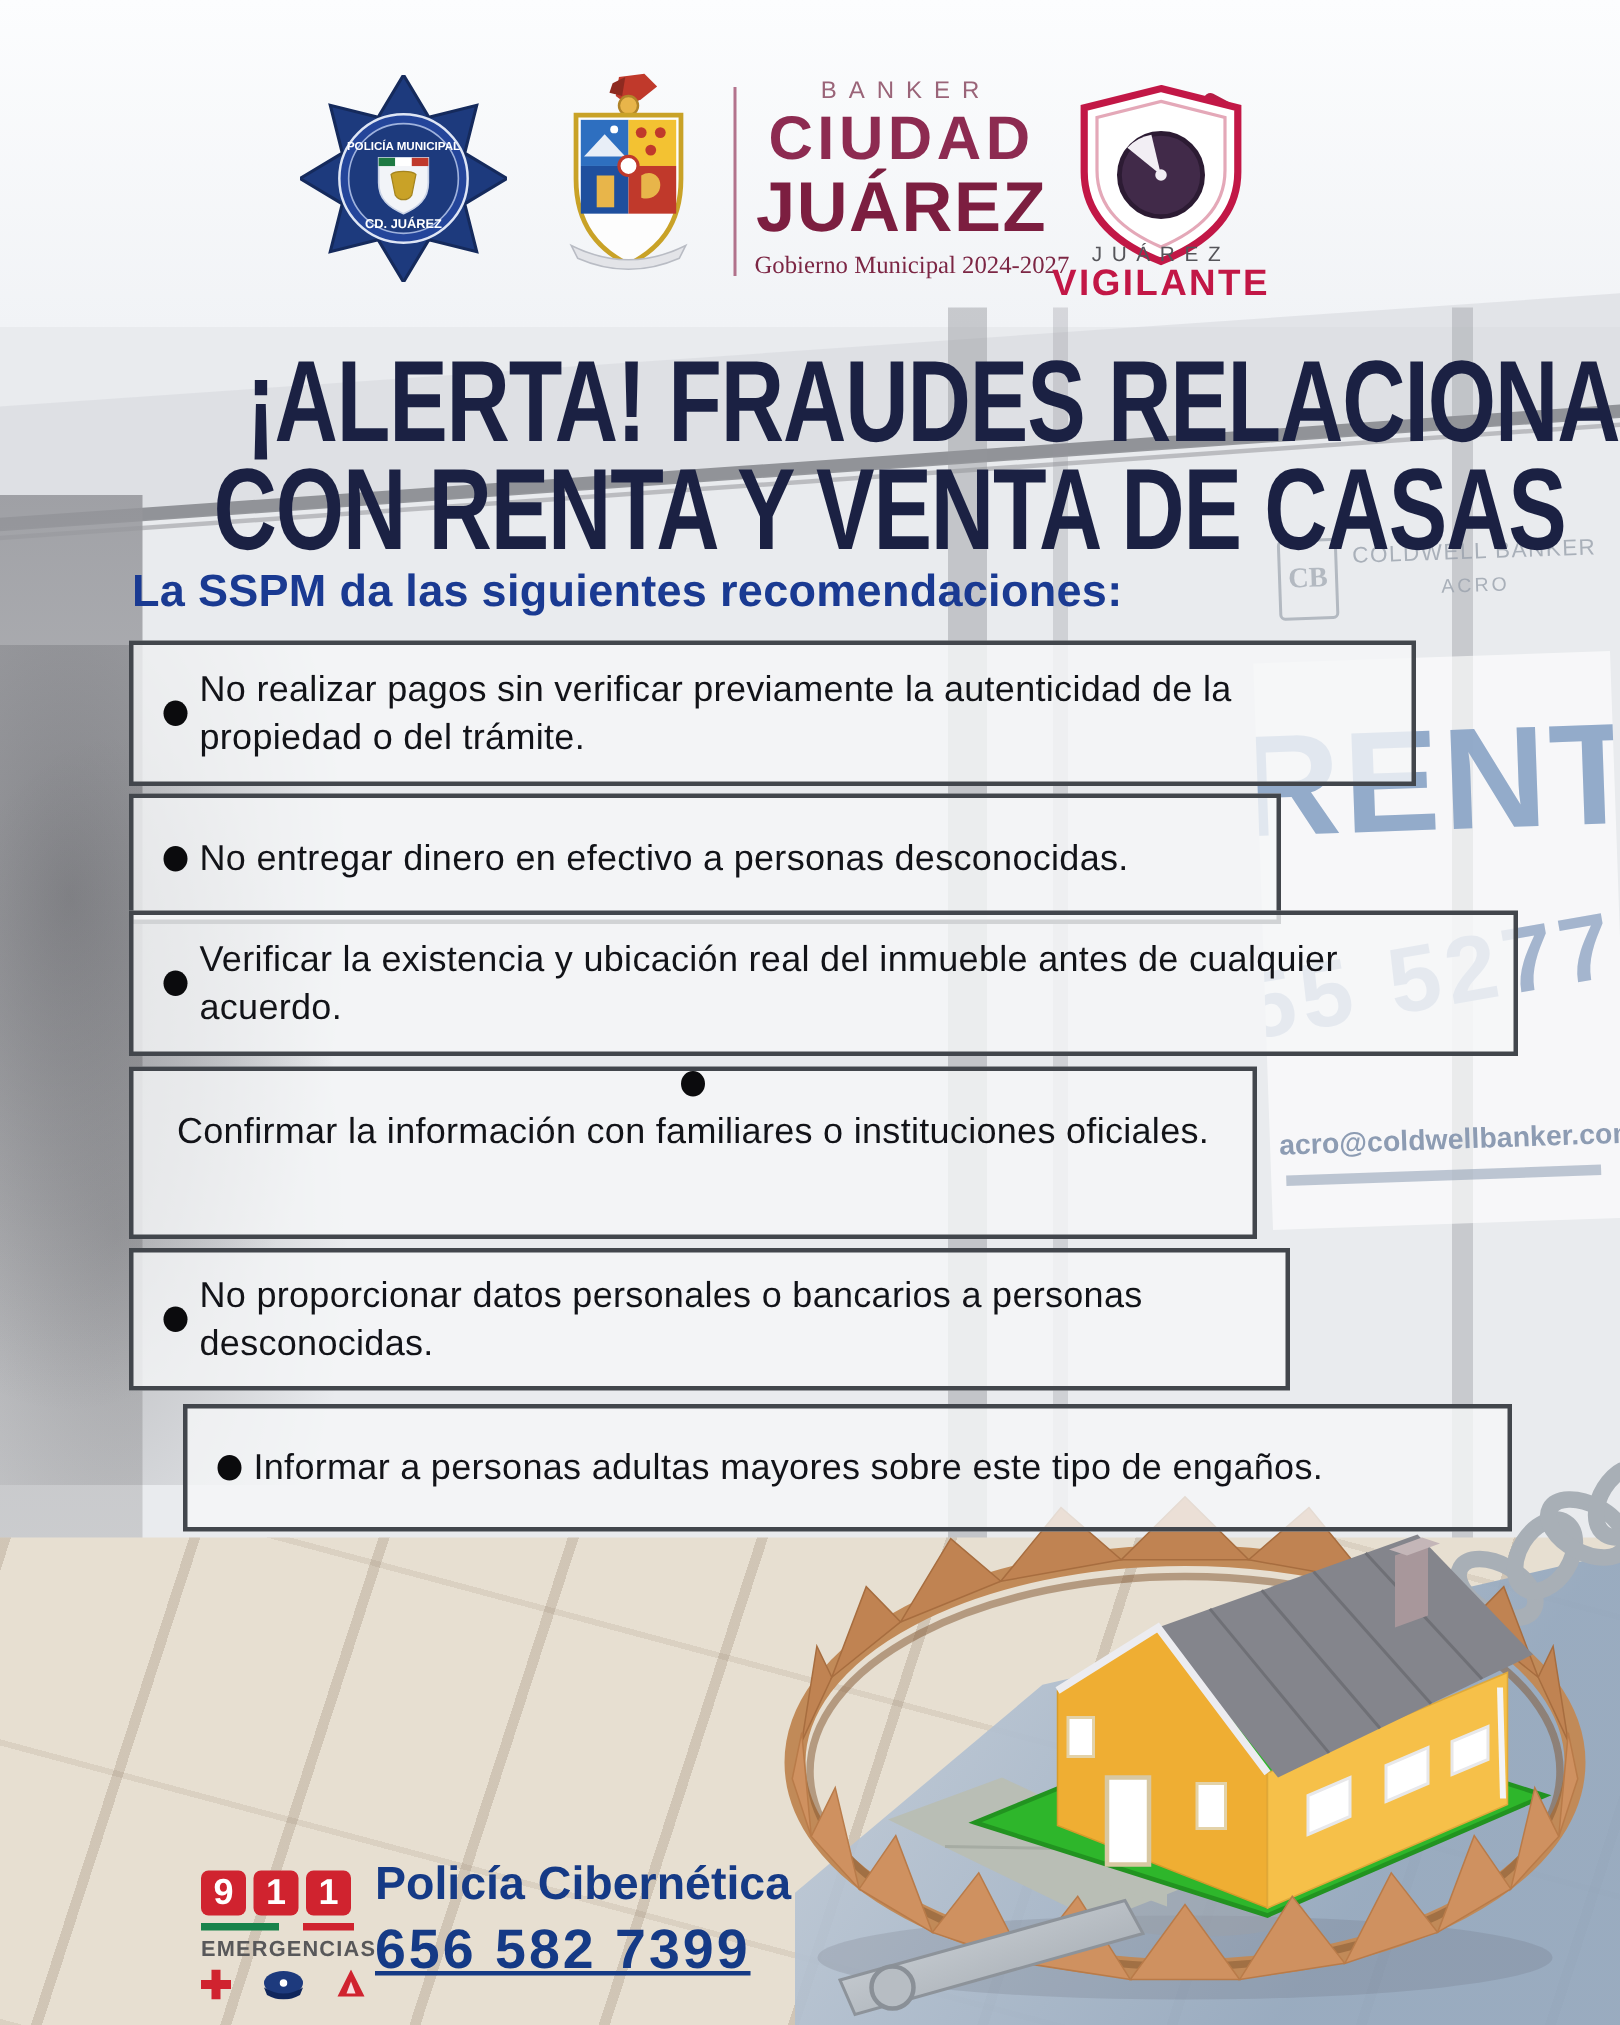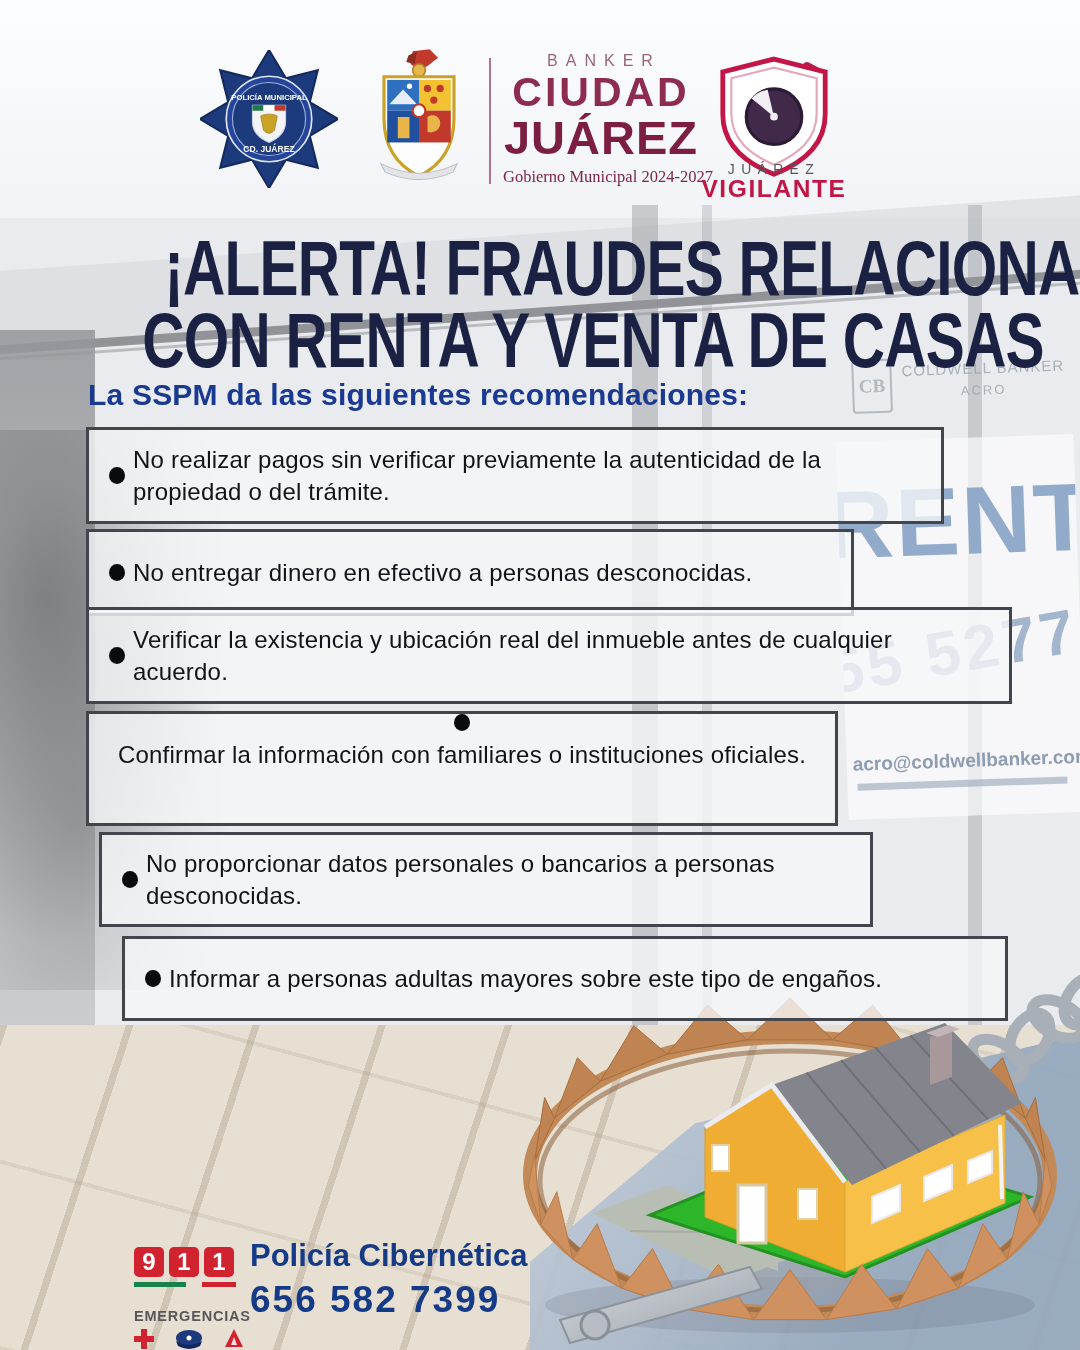--- a/index.html
+++ b/index.html
@@ -64,39 +64,39 @@
 
   
   .rec-box{position:absolute;left:86px;background:rgba(245,246,248,.8);border:3px solid #42464c;
            display:flex;align-items:center;gap:8px;padding:0 20px;box-sizing:border-box;z-index:5;}
   .rec-bullet{width:16px;height:17px;background:#0b0b0d;border-radius:50%;flex:0 0 auto;}
   .rec-text{font-size:24px;color:#121318;letter-spacing:.2px;line-height:1.3;}
   .b1{top:427px;width:858px;height:97px;}
   .b2{top:529px;width:768px;height:87px;}
   .b3{top:607px;width:926px;height:97px;}
   .b4{top:711px;width:752px;height:115px;flex-direction:column;}
-  .b5{top:832px;width:774px;height:95px;margin-left:13px;}
+  .b5{top:832px;width:774px;height:95px;}
   .b6{top:936px;width:886px;height:85px;margin-left:36px;}
 
   
   .trap-svg{position:absolute;left:500px;top:975px;width:580px;height:375px;z-index:4;}
 
   
   .e911{position:absolute;left:134px;top:1247px;width:110px;}
   .e911-row{display:flex;gap:5px;}
   .e911-sq{width:30px;height:30px;background:#d0232f;border-radius:5px;color:#fff;font-weight:bold;
            font-size:24px;display:flex;align-items:center;justify-content:center;}
   .e911-bars{position:relative;height:8px;margin-top:4px;}
   .bar-green{position:absolute;left:0;top:1px;width:52px;height:5px;background:#17834b;}
   .bar-red{position:absolute;right:8px;top:1px;width:34px;height:5px;background:#d0232f;}
-  .e911-label{font-size:14.5px;font-weight:bold;color:#58585a;letter-spacing:.8px;margin-top:19px;}
+  .e911-label{font-size:14.5px;font-weight:bold;color:#58585a;letter-spacing:.8px;margin-top:3px;}
   .e911-icons{display:flex;gap:20px;margin-top:5px;align-items:center;}
   .cyber{position:absolute;left:250px;top:1238px;width:250px;text-align:center;color:#153a86;}
   .cyber-name{font-size:31px;font-weight:bold;white-space:nowrap;}
-  .cyber-phone{font-size:37px;font-weight:bold;letter-spacing:2px;margin-top:5px;white-space:nowrap;}
+  .cyber-phone{font-size:37px;font-weight:bold;letter-spacing:2px;margin-top:5px;white-space:nowrap;text-decoration:underline;}
 </style>
 </head>
 <body>
 
 <div class="canvas">
 
   <div class="bg bg-topband"></div>
   <div class="bg bg-fascia"></div>
   <div class="bg bg-roofline"></div>
   <div class="bg bg-roofline2"></div>

